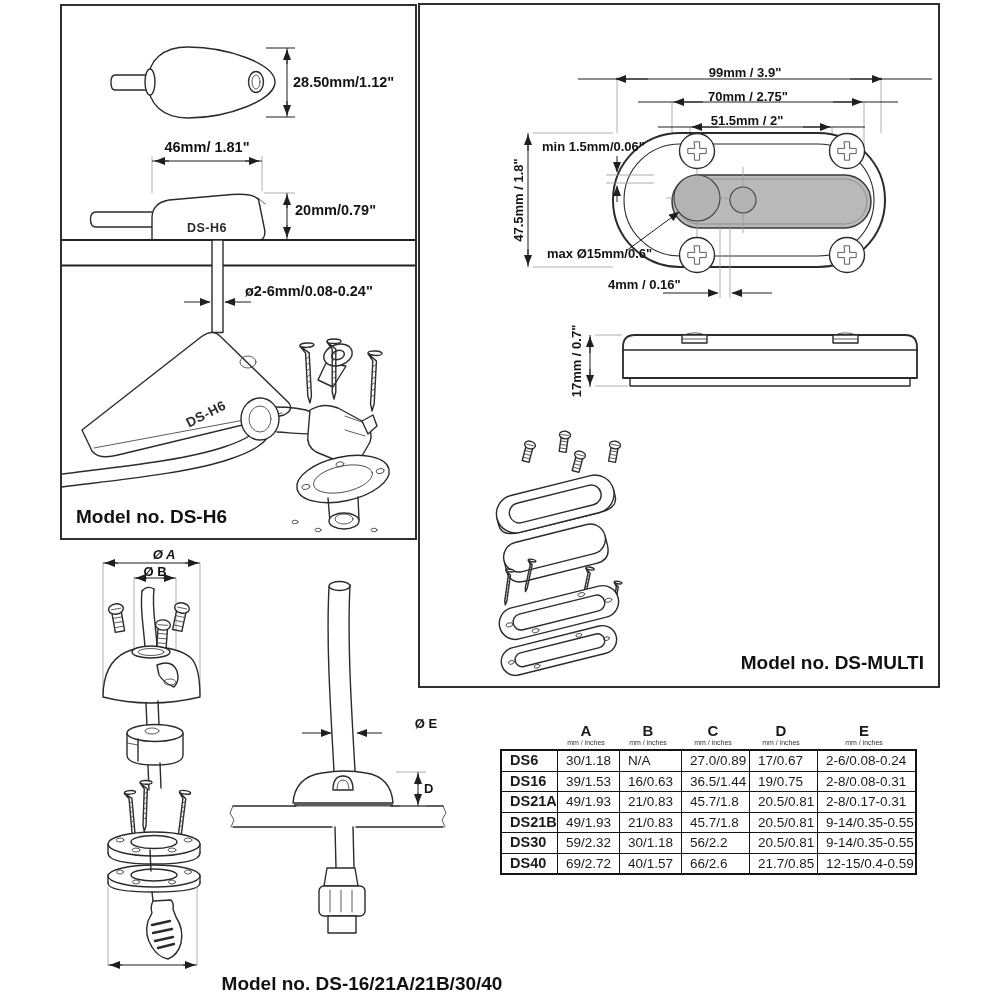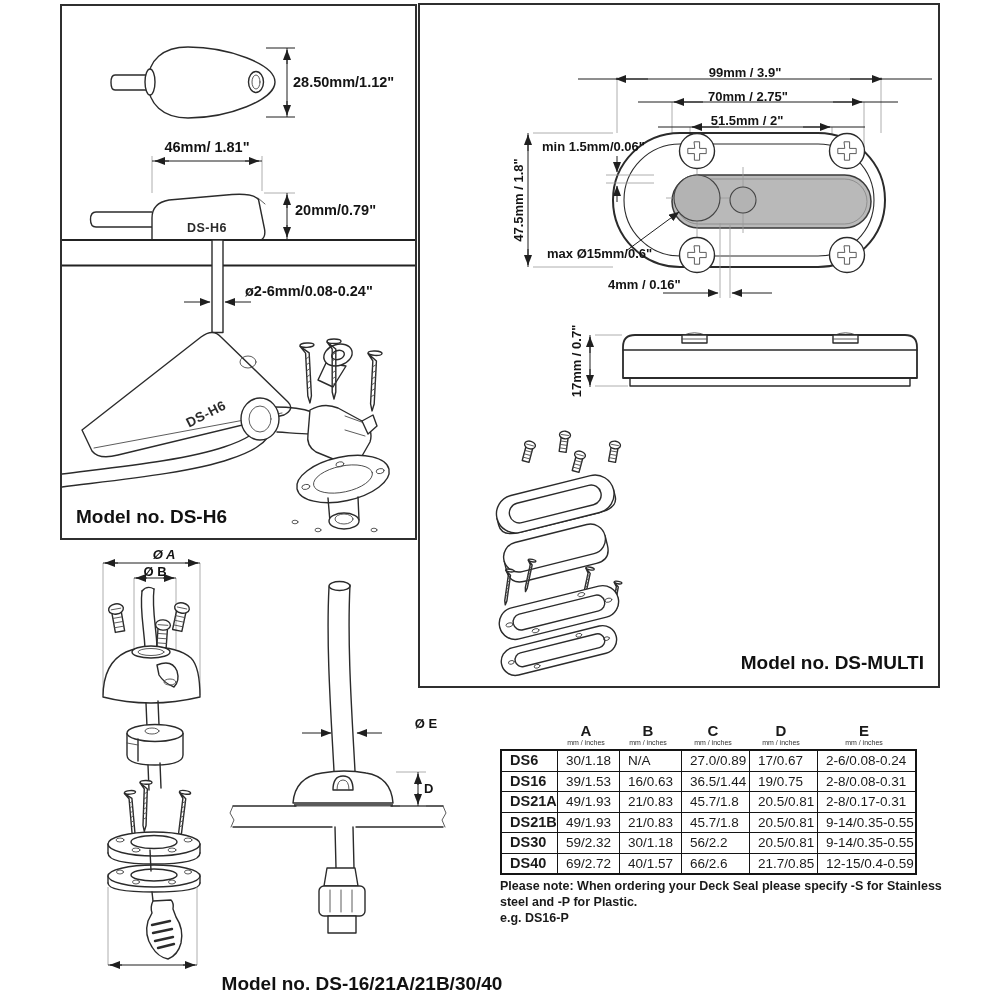--- a/index.html
+++ b/index.html
@@ -487,18 +487,14 @@
 
       <div class="tc c0">DS40</div>
       <div class="tc">69/2.72</div>
       <div class="tc">40/1.57</div>
       <div class="tc">66/2.6</div>
       <div class="tc">21.7/0.85</div>
       <div class="tc">12-15/0.4-0.59</div>
     </div>
   </div>
 
-  <div class="note" style="left:500px;top:878px;">
-    <div>Please note: When ordering your Deck Seal please specify -S for Stainless steel and -P for Plastic.</div>
-    <div>e.g. DS16-P</div>
-  </div>
 
 </div>
 
 </body></html>

